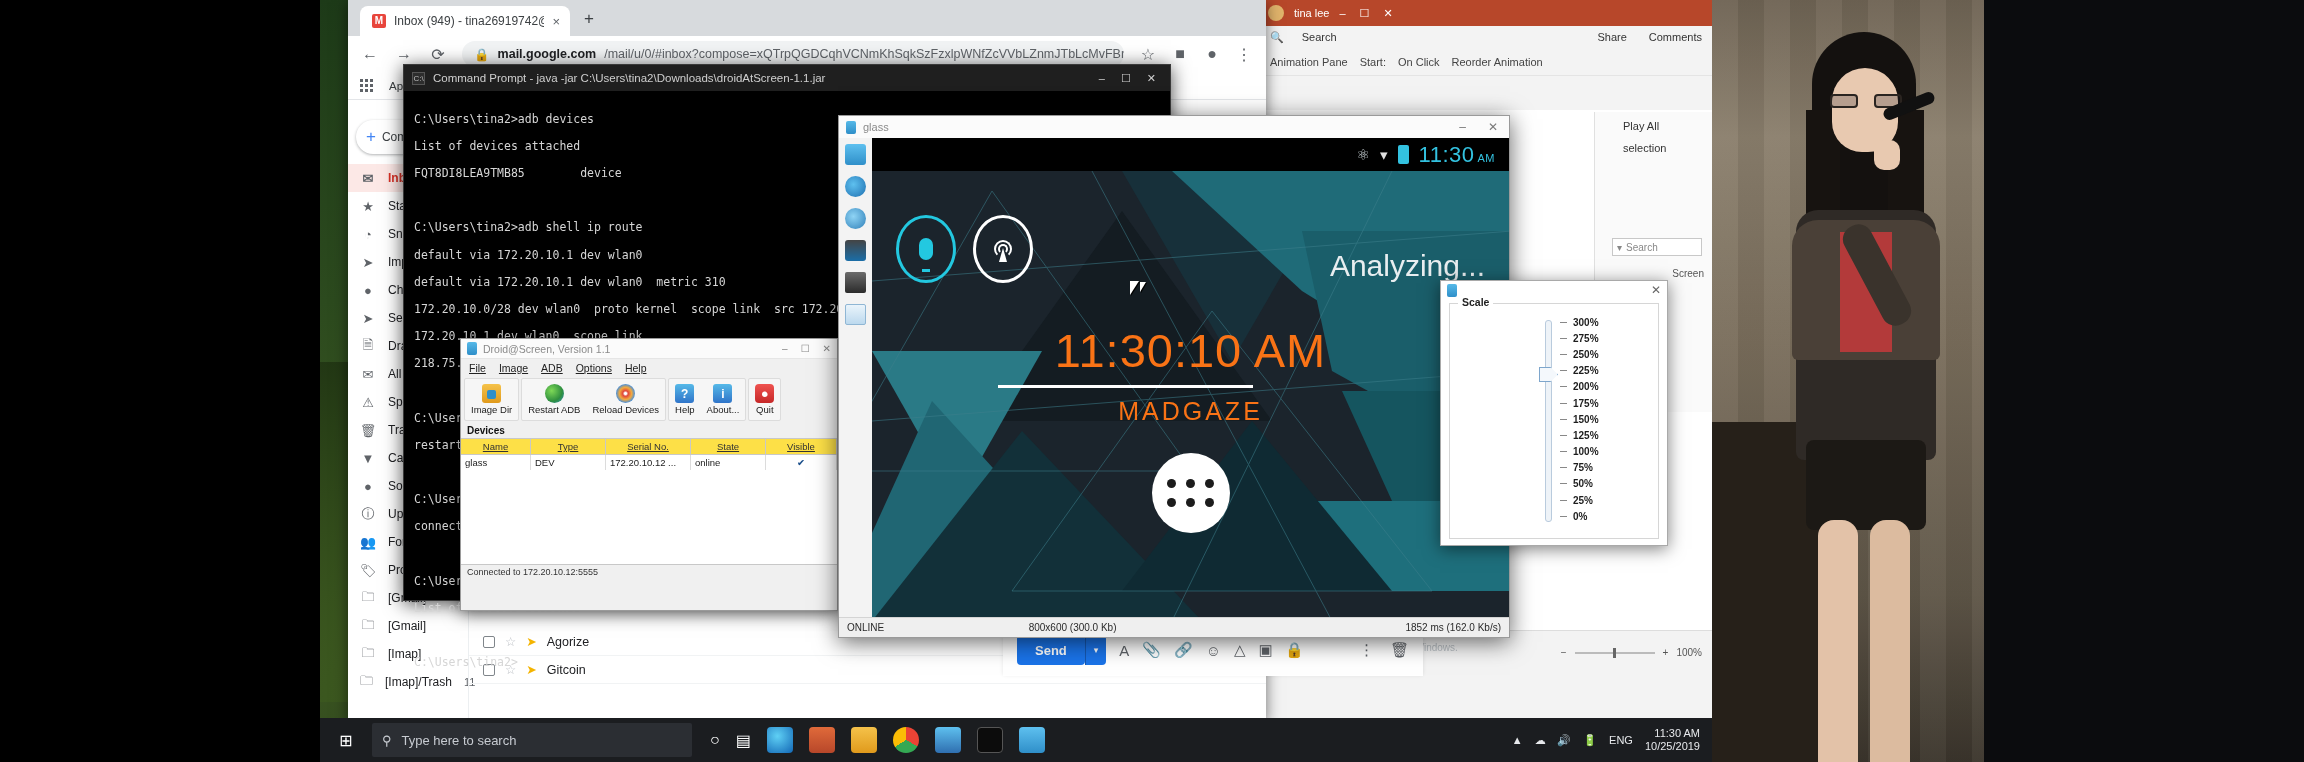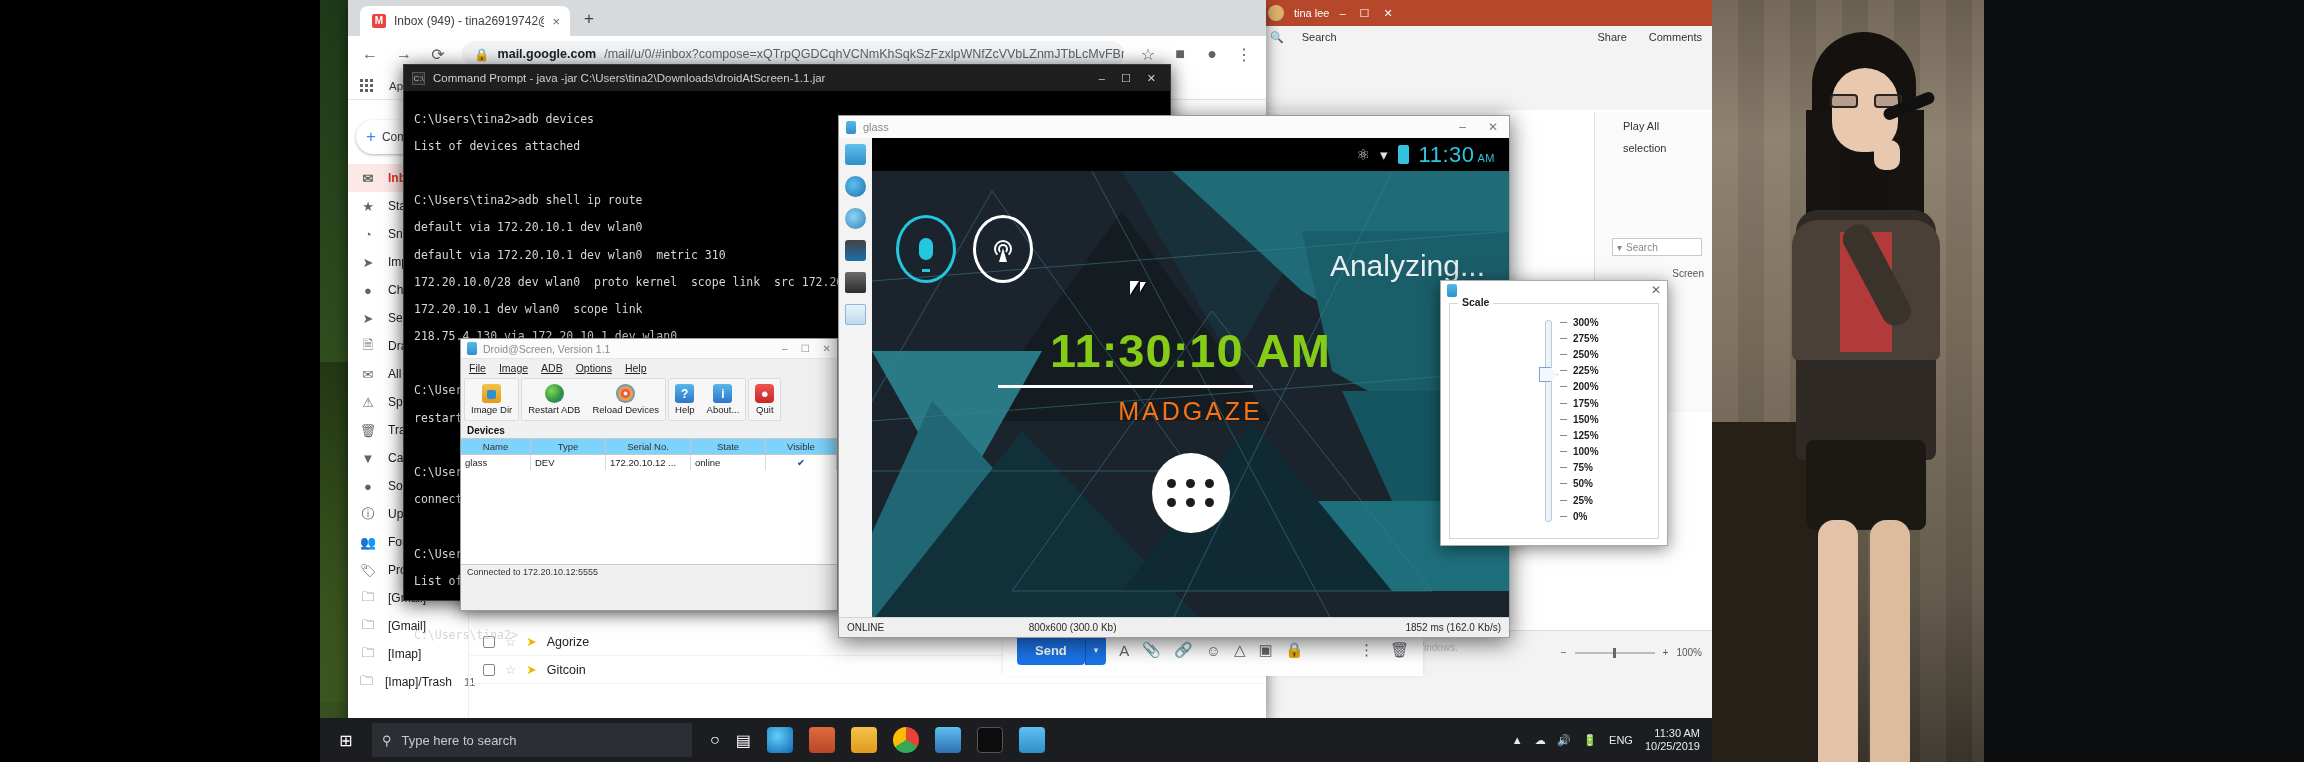--- a/index.html
+++ b/index.html
@@ -143,21 +143,21 @@
   .i-help { background:linear-gradient(180deg,#56b9e8,#2f74c9); color:#fff; font-size:12px; font-weight:bold;
             display:flex; align-items:center; justify-content:center; border-radius:3px; }
   .i-about { background:linear-gradient(180deg,#56b9e8,#2f74c9); color:#fff; font-size:12px; font-weight:bold;
              display:flex; align-items:center; justify-content:center; border-radius:3px; }
   .i-quit { background:linear-gradient(180deg,#ef5350,#c62828); border-radius:4px; color:#fff; font-size:12px;
             display:flex; align-items:center; justify-content:center; }
   .das-devlabel { font-size:10px; font-weight:bold; color:#111; padding:2px 0 2px 6px; background:#f0f0f0; }
   .das-table { background:#fff; border-top:1px solid #c8c8c8; }
   .das-thead, .das-trow { display:flex; font-size:9.5px; }
   .das-thead > div { border-right:1px solid #c8c8c8; border-bottom:1px solid #c8c8c8; text-align:center;
-                     padding:2px 0; color:#333; background:#7dd3fc; }
+                     padding:2px 0; color:#333; background:#fde047;text-decoration:underline; }
   .das-trow > div { border-right:1px solid #dcdcdc; padding:2px 4px; color:#222; }
   .c1{width:70px;} .c2{width:75px;} .c3{width:85px;} .c4{width:75px;} .c5{width:71px; text-align:center;}
   .das-body { height:95px; background:#fff; border-bottom:1px solid #c8c8c8; }
   .das-status { height:16px; font-size:9px; color:#333; padding:2px 0 0 6px; background:#f0f0f0; }
 
   
   .glass { position:absolute; left:838px; top:115px; width:672px; height:523px; background:#f3f3f3;
            border:1px solid #9a9a9a; box-shadow:0 4px 22px rgba(0,0,0,.6); }
   .glass-title { height:22px; background:#fbfbfb; display:flex; align-items:center; gap:7px; padding:0 7px;
                  font-size:11px; color:#8a8a8a; }
@@ -175,22 +175,22 @@
   .home-circles { position:absolute; left:24px; top:44px; display:flex; gap:17px; }
   .hc { width:60px; height:68px; border-radius:50%; border:3px solid #fff; display:flex; align-items:center; justify-content:center; }
   .hc.cyan { border-color:#23c8e0; }
   .mic-glyph { width:14px; height:22px; background:#23c8e0; border-radius:7px; position:relative; }
   .mic-glyph:after { content:""; position:absolute; left:3px; top:24px; width:8px; height:7px; border-bottom:3px solid #23c8e0; }
   .ant-glyph { width:26px; height:26px; position:relative; }
   .ant-glyph b { position:absolute; left:9px; bottom:0; width:0; height:0; border-left:4px solid transparent;
                  border-right:4px solid transparent; border-bottom:14px solid #fff; }
   .ant-glyph i { position:absolute; border:2px solid #fff; border-radius:50%; border-bottom-color:transparent; }
   .analyzing { position:absolute; right:24px; top:78px; color:#e9eef0; font-size:30px; font-weight:300; }
-  .bigclock { position:absolute; left:0; right:0; top:152px; text-align:center; color:#84cc16; font-size:47px;
-              font-weight:700; letter-spacing:1px; }
+  .bigclock { position:absolute; left:0; right:0; top:152px; text-align:center; color:#f97316; font-size:47px;
+              font-weight:400; letter-spacing:1px; }
   .clock-rule { position:absolute; left:126px; top:214px; width:255px; height:3px; background:#fff; }
   .brand { position:absolute; left:0; right:0; top:226px; text-align:center; color:#f97316; font-size:25px;
            letter-spacing:3px; font-weight:300; }
   .app-dot { position:absolute; left:50%; transform:translateX(-50%); top:282px; width:78px; height:80px;
              background:#fff; border-radius:50%; display:grid; grid-template-columns:repeat(3,10px);
              grid-template-rows:repeat(2,10px); gap:9px; align-content:center; justify-content:center; }
   .app-dot i { width:9px; height:9px; background:#1c1c1c; border-radius:50%; }
   .cursor { position:absolute; left:258px; top:110px; width:0; height:0; z-index:5;
             border-left:9px solid #fff; border-bottom:14px solid transparent; filter:drop-shadow(1px 1px 0 #000); }
   .cursor:after{ content:""; position:absolute; left:1px; top:1px; border-left:6px solid #fff; border-bottom:10px solid transparent; }
@@ -261,20 +261,26 @@
       </span>
     </div>
     <div class="ppt-ribbon">
       <span>🔍</span>
       <span>Search</span>
       <span class="ppt-share">
         <span>Share</span>
         <span>Comments</span>
       </span>
     </div>
+    <div class="ppt-row">
+      <span>Animation Pane</span>
+      <span>Start:</span>
+      <span>On Click</span>
+      <span>Reorder Animation</span>
+    </div>
     <div class="ppt-canvas"></div>
     <div class="ppt-pane">
       <div>Play All</div>
       <div>selection</div>
     </div>
     <div class="ppt-searchbox">
       <span>▾</span>
       <span>Search</span>
     </div>
     <div style="position:absolute;right:8px;top:268px;font-size:10px;color:#555;">Screen</div>
@@ -475,20 +481,21 @@
       <span>Command Prompt - java  -jar C:\Users\tina2\Downloads\droidAtScreen-1.1.jar</span>
       <span class="cmd-wbtns">
         <span>–</span>
         <span>☐</span>
         <span>✕</span>
       </span>
     </div>
     <div class="cmd-body">
 <div>C:\Users\tina2&gt;adb devices</div>
 <div>List of devices attached</div>
+<div>FQT8DI8LEA9TMB85        device</div>
 <div style="height:13.6px">&nbsp;</div>
 <div>C:\Users\tina2&gt;adb shell ip route</div>
 <div>default via 172.20.10.1 dev wlan0</div>
 <div>default via 172.20.10.1 dev wlan0  metric 310</div>
 <div>172.20.10.0/28 dev wlan0  proto kernel  scope link  src 172.20.10.12  m</div>
 <div>172.20.10.1 dev wlan0  scope link</div>
 <div>218.75.4.130 via 172.20.10.1 dev wlan0</div>
 <div style="height:13.6px">&nbsp;</div>
 <div>C:\Users\tina2&gt;adb tcpip 5555</div>
 <div>restarting in TCP mode port: 5555</div>

